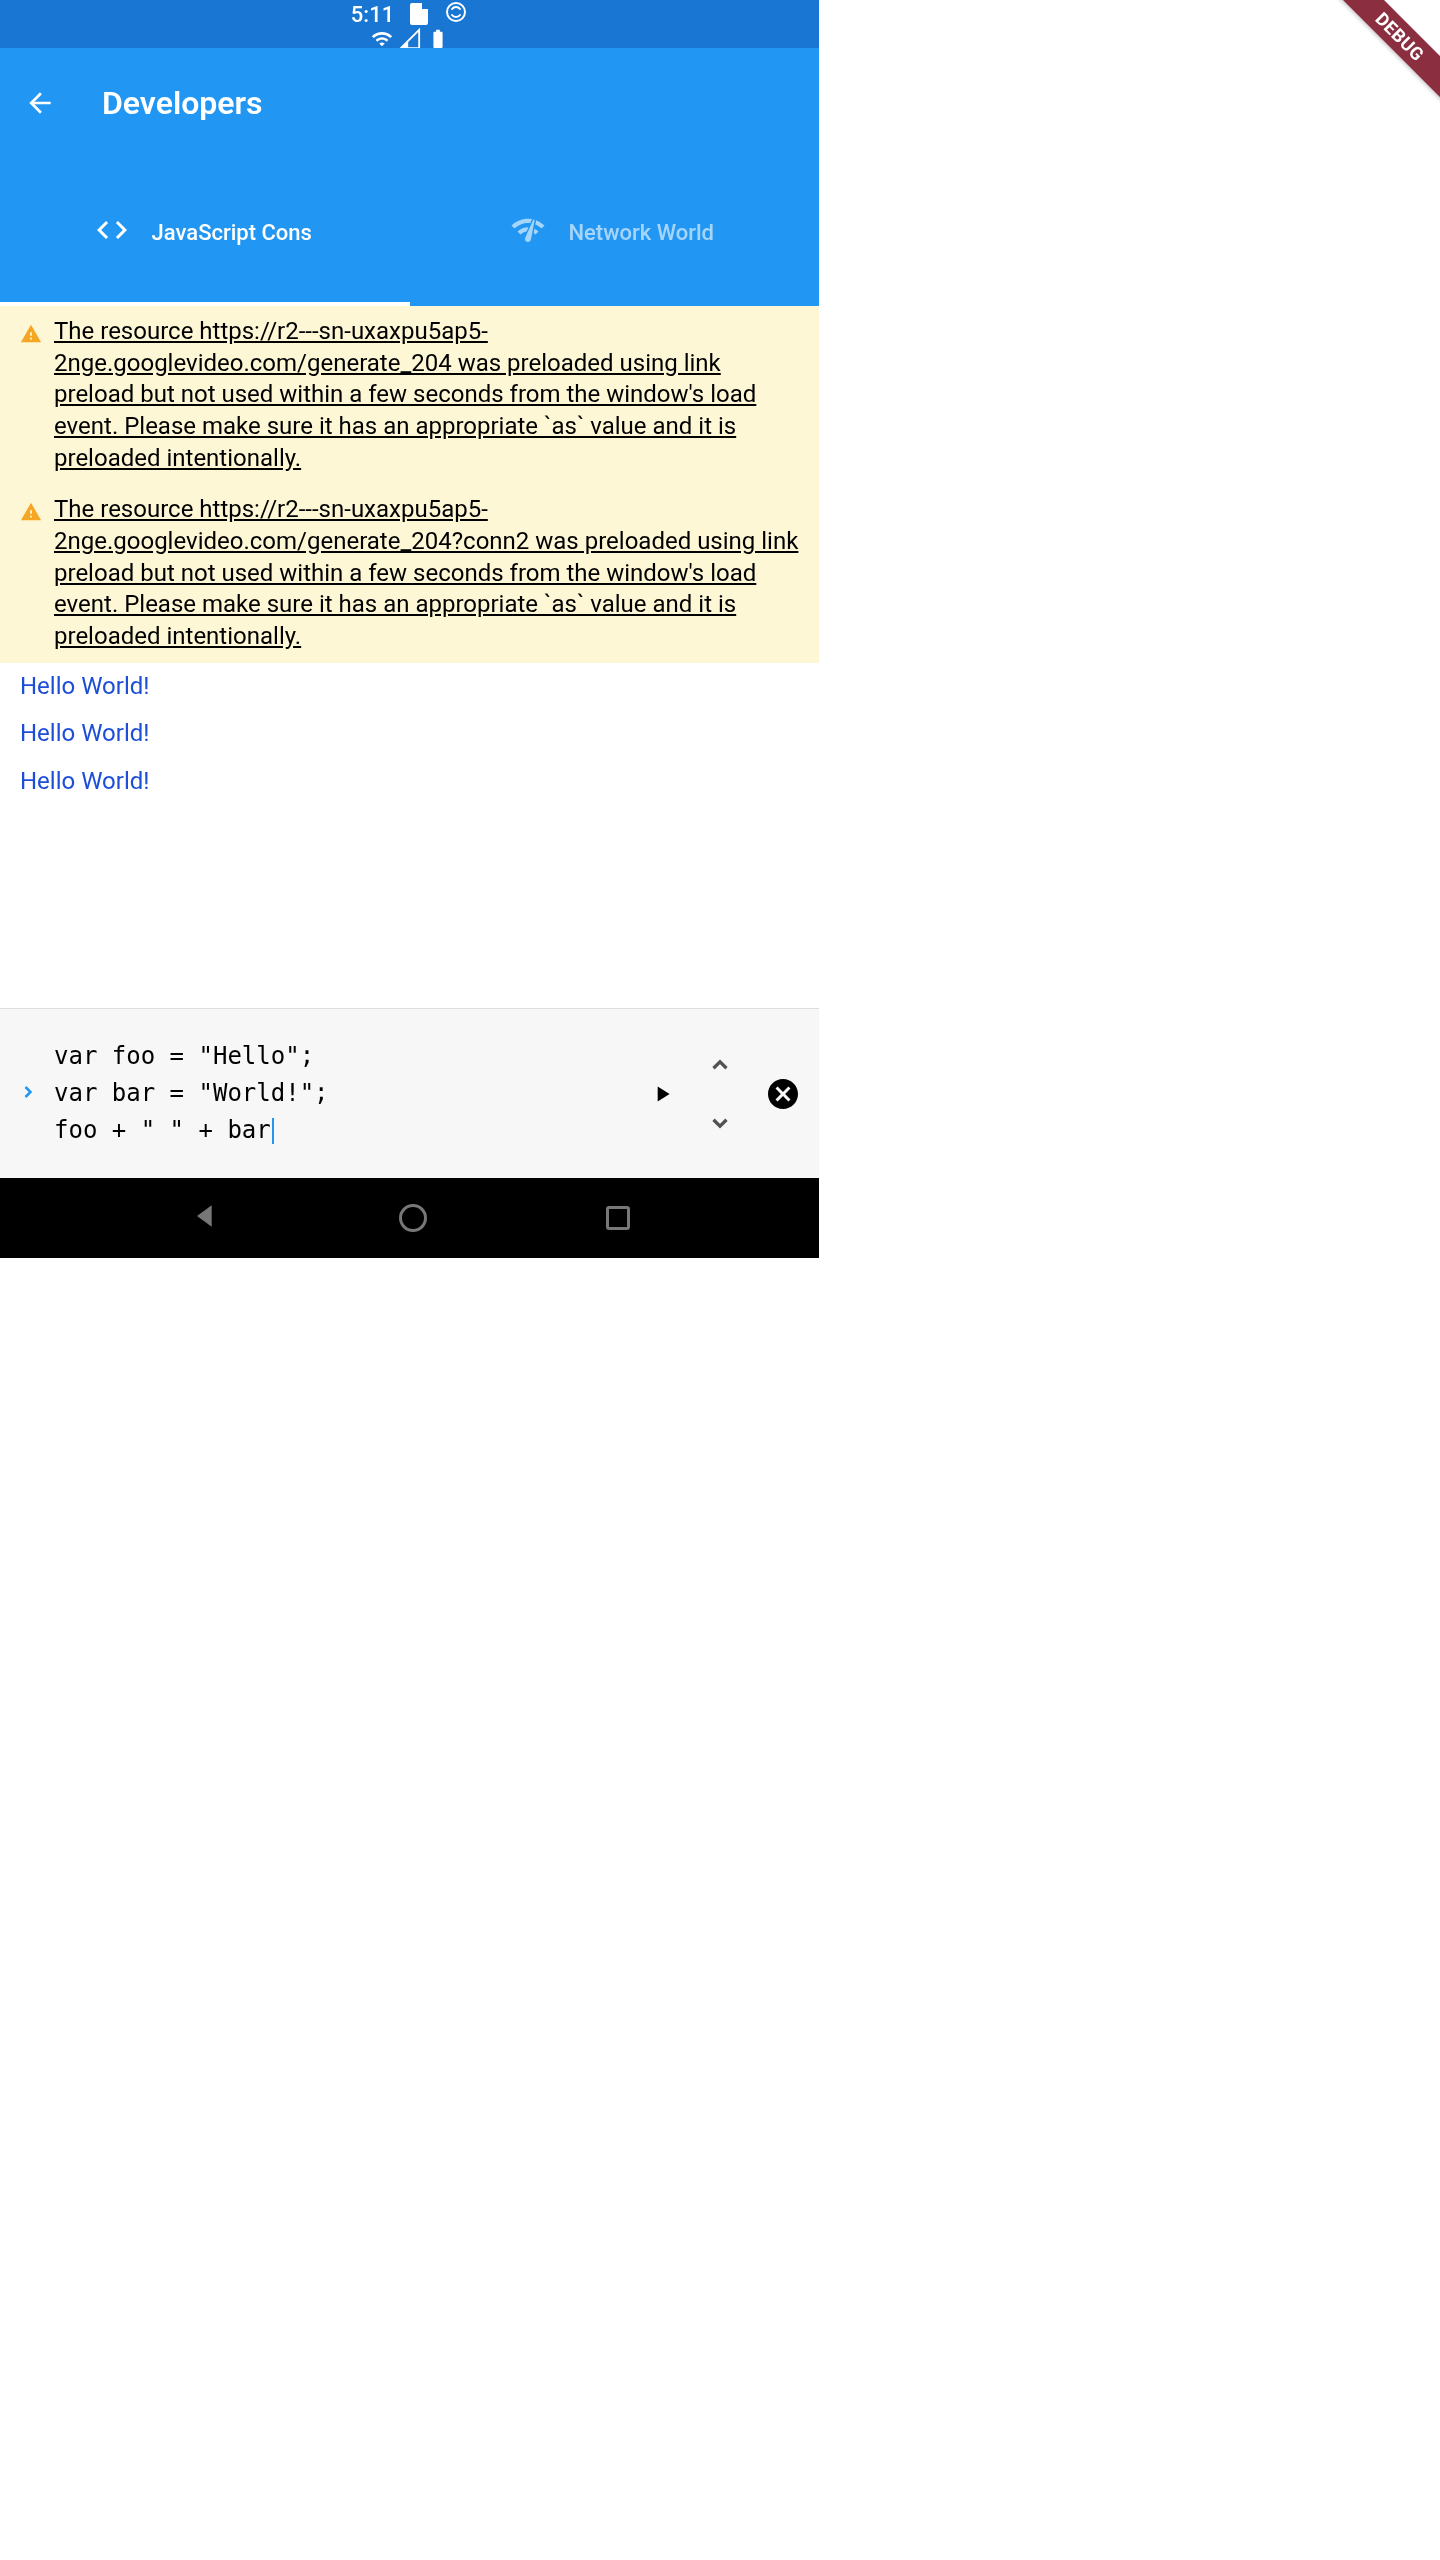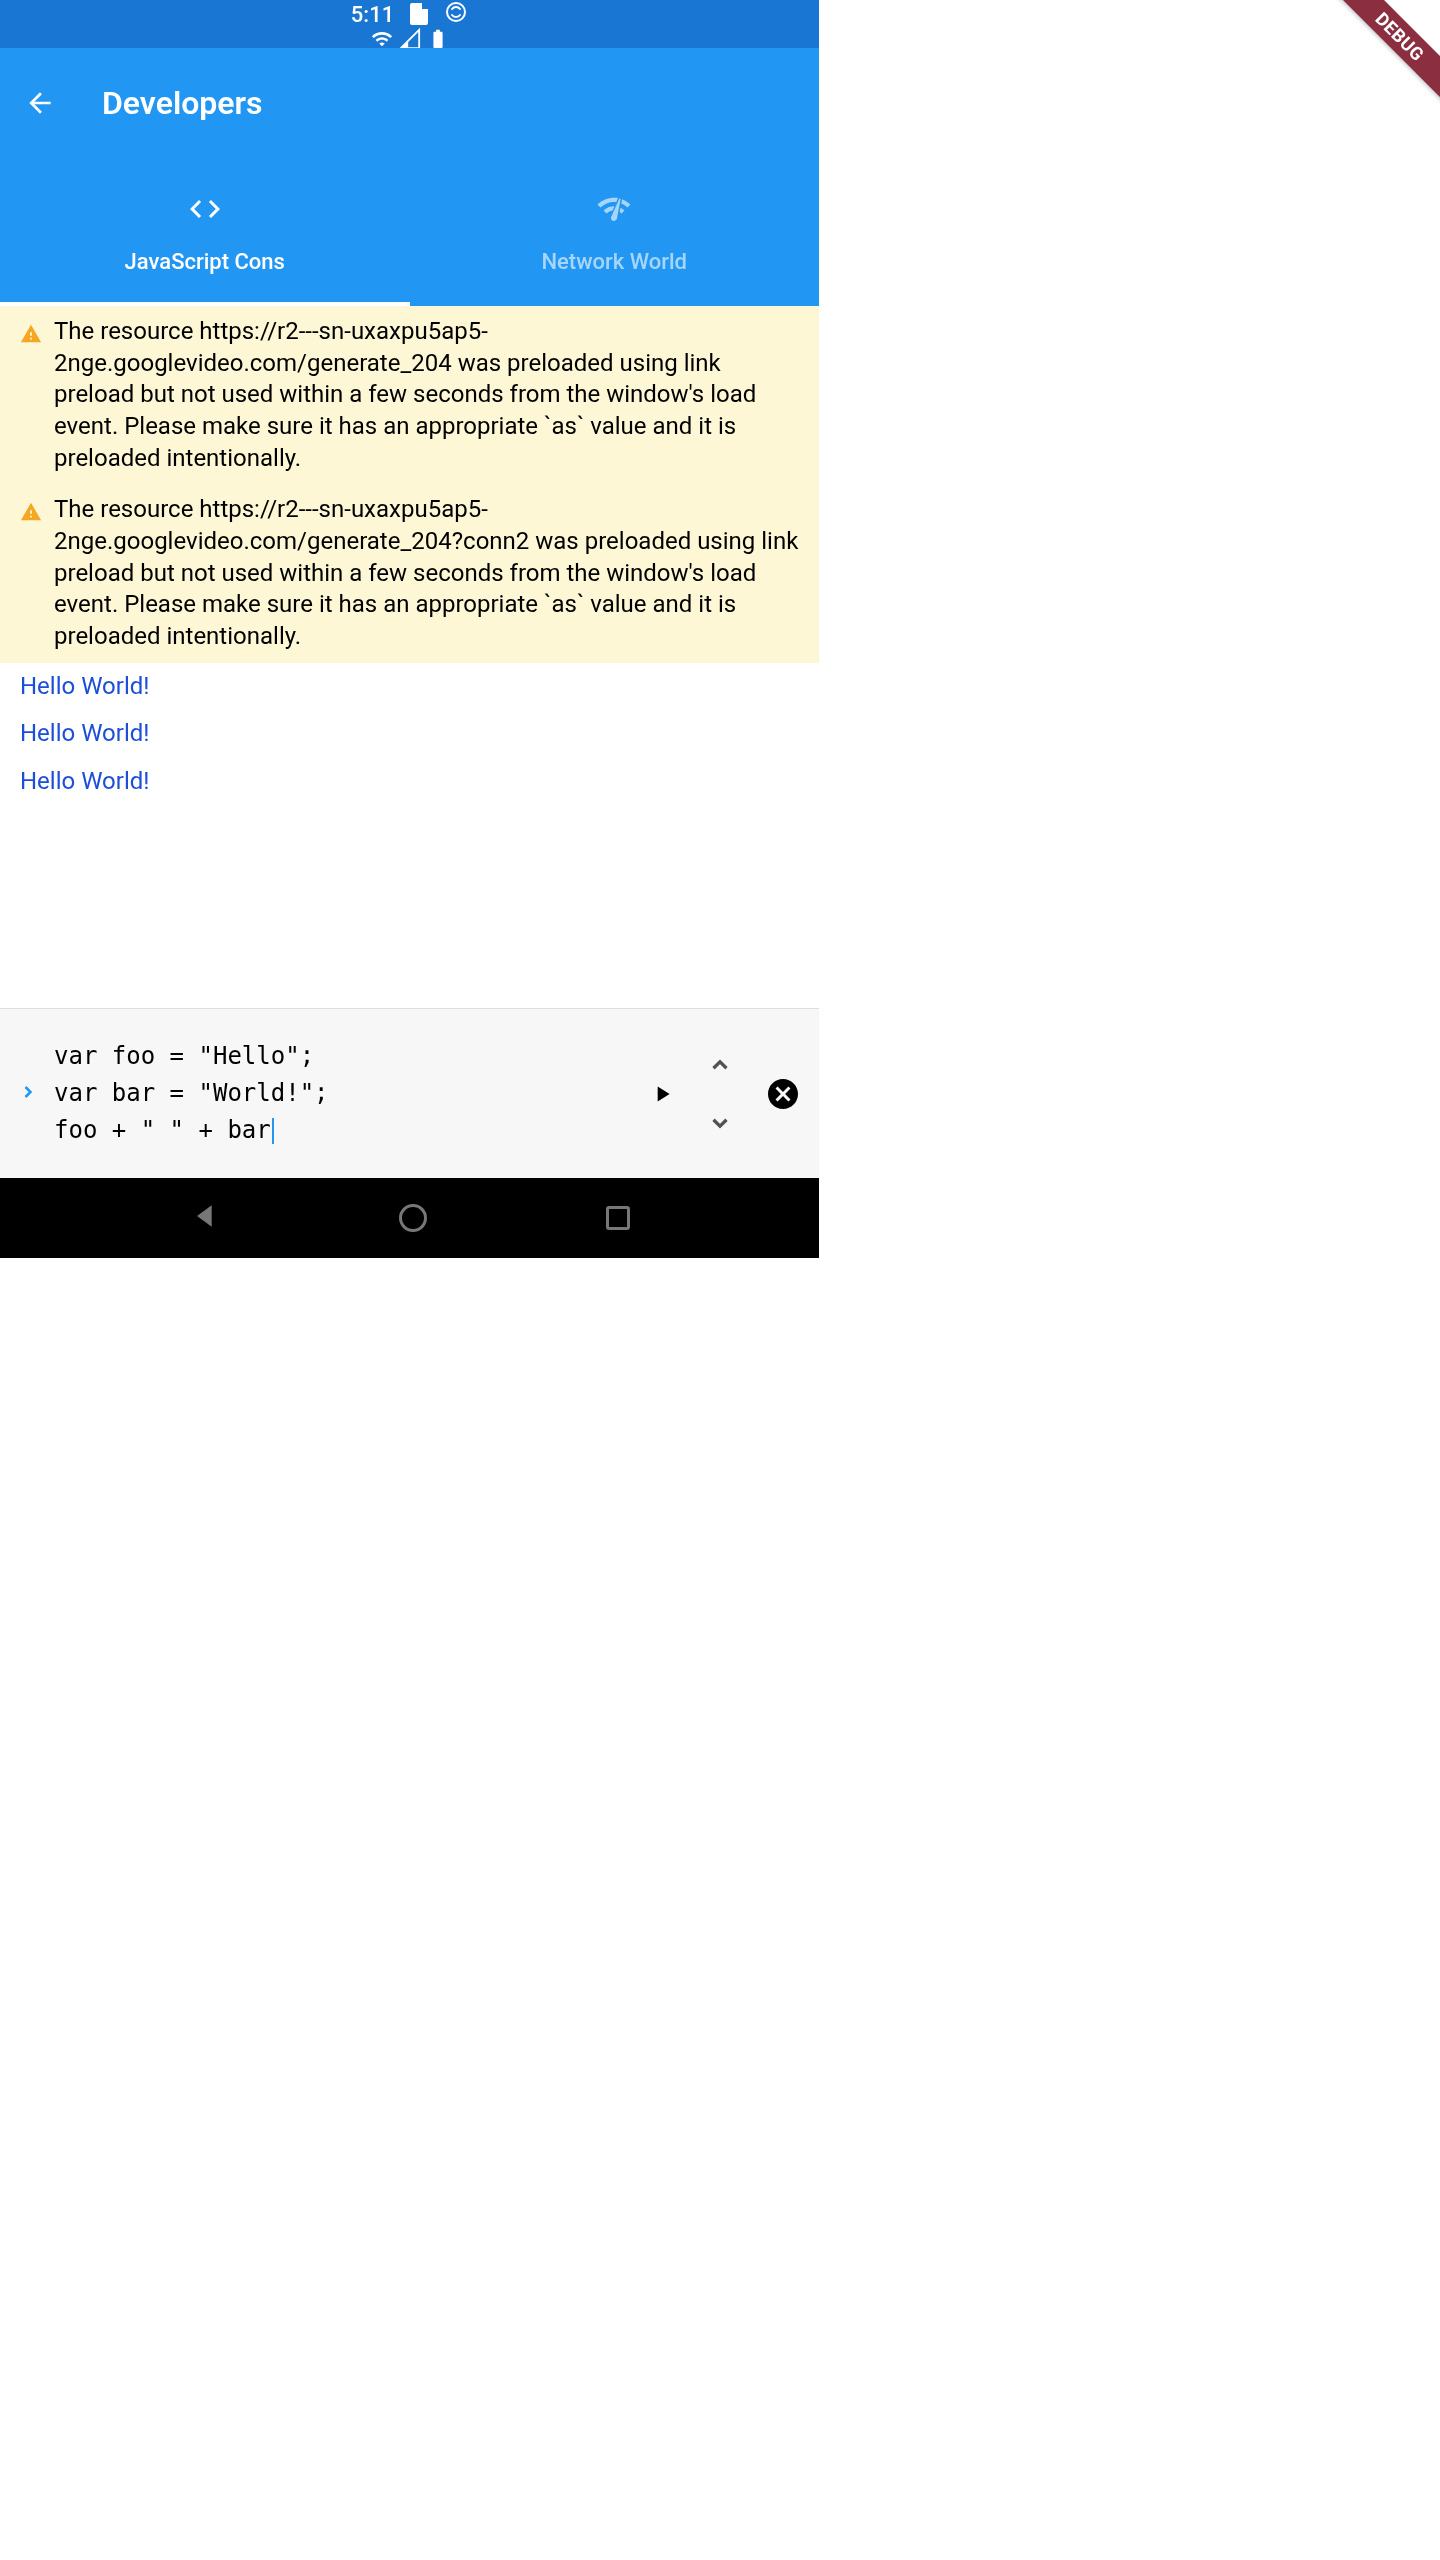--- a/index.html
+++ b/index.html
@@ -19,33 +19,33 @@
     .debug-ribbon { position: absolute; top: 22px; right: -50px; background: #8B2E3F; color: #fff; font-size: 18px; font-weight: 700; padding: 4px 60px; transform: rotate(45deg); z-index: 100; letter-spacing: 0.5px; box-shadow: 0 2px 4px rgba(0,0,0,0.2); }
 
     
     .app-bar { height: 110px; background: #2196F3; display: flex; align-items: center; padding: 0 20px; }
     .back-btn { width: 40px; height: 40px; display: flex; align-items: center; justify-content: center; margin-right: 42px; cursor: pointer; }
     .back-btn svg { width: 32px; height: 32px; }
     .app-title { color: #fff; font-size: 32px; font-weight: 600; }
 
     
     .tabs { height: 148px; background: #2196F3; display: flex; }
-    .tab { flex: 1; display: flex; flex-direction: column; align-items: center; justify-content: center; gap: 18px; cursor: pointer; position: relative; }
+    .tab { flex: 1; display: flex; flex-direction: row; align-items: center; justify-content: center; gap: 18px; cursor: pointer; position: relative; }
     .tab.inactive { opacity: 0.6; }
     .tab-icon svg { width: 36px; height: 36px; }
     .tab-label { color: #fff; font-size: 22px; font-weight: 500; white-space: nowrap; overflow: hidden; max-width: 100%; padding: 0 4px; }
     .tab.active::after { content: ''; position: absolute; bottom: 0; left: 0; right: 0; height: 4px; background: #fff; }
 
     
     .console-area { flex: 1; overflow-y: auto; background: #fff; }
     .log-entry { padding: 10px 20px; font-size: 24px; line-height: 1.32; }
     .log-entry.warning { background: #FDF7D5; display: flex; gap: 12px; align-items: flex-start; }
     .warning-icon { flex-shrink: 0; margin-top: 6px; }
     .warning-icon svg { width: 22px; height: 22px; }
-    .log-text { word-break: break-word; color: #000; }
+    .log-text { word-break: break-word; color: #000; text-decoration: underline; }
     .log-entry.info { color: #1d4ed8; padding: 8px 20px; }
 
     
     .app-body { display: flex; flex-direction: column; height: 1130px; }
     .input-bar { border-top: 1px solid #ddd; background: #f7f7f7; display: flex; align-items: center; padding: 14px 18px; gap: 16px; min-height: 170px; }
     .prompt-chev svg { width: 20px; height: 20px; }
     .input-field { flex: 1; font-family: monospace; font-size: 24px; line-height: 1.55; border: none; background: transparent; resize: none; color: #000; white-space: pre; }
     .input-cursor { display:inline-block; width:2px; height:26px; background:#2196F3; vertical-align:middle; margin-left:1px;}
     .input-controls { display: flex; align-items: center; gap: 32px; }
     .history-nav { display: flex; flex-direction: column; gap: 32px; }

